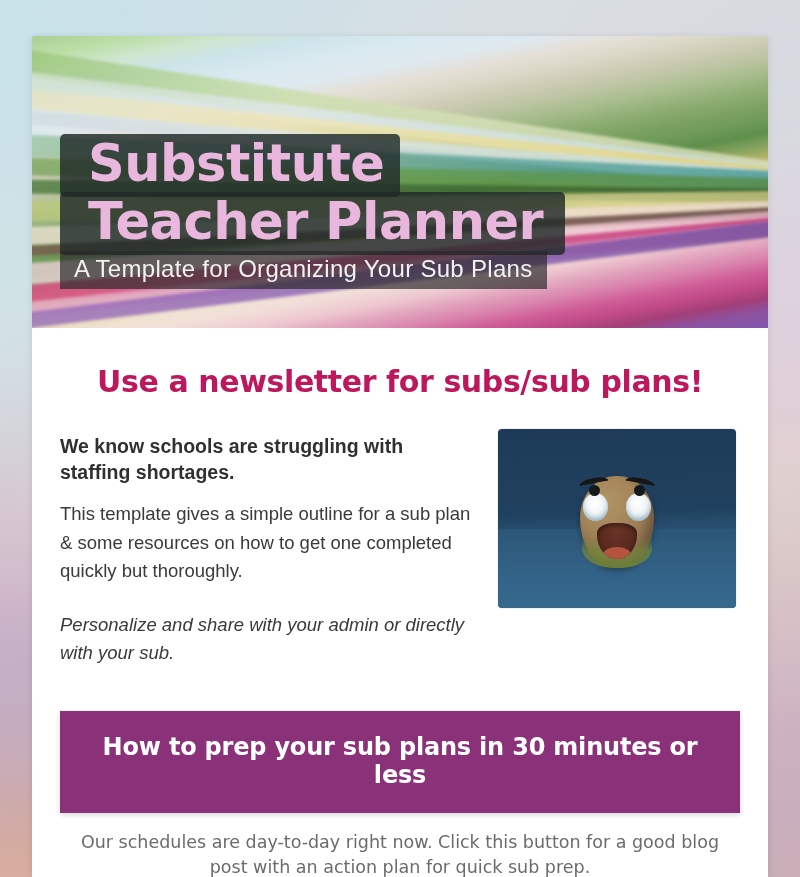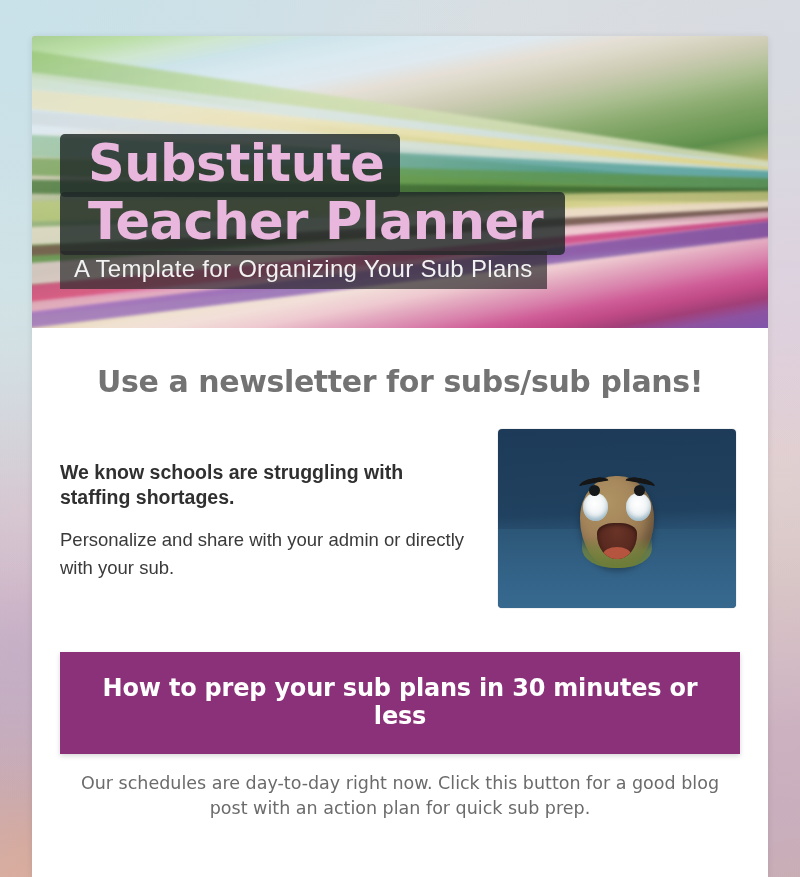--- a/index.html
+++ b/index.html
@@ -160,32 +160,32 @@
     white-space: nowrap;
   }
 
   
   .content {
     padding: 24px 28px 0 28px;
   }
 
   .section-heading {
     text-align: center;
-    color: #737373;
+    color: #be185d;
     font-family: "DejaVu Sans", sans-serif;
     font-weight: bold;
     font-size: 30px;
     letter-spacing: -0.4px;
     margin: 12px 0 30px 0;
   }
 
   .body-row {
     display: flex;
     gap: 20px;
-    align-items: center;
+    align-items: flex-start;
   }
 
   .body-col-text {
     flex: 1 1 auto;
     max-width: 418px;
     padding-top: 5px;
   }
 
   .lead {
     color: #303030;
@@ -355,20 +355,21 @@
   </div>
 
   <div class="content">
 
     <h1 class="section-heading">Use a newsletter for subs/sub plans!</h1>
 
     <div class="body-row">
 
       <div class="body-col-text">
         <p class="lead">We know schools are struggling with staffing shortages.</p>
+        <p class="para">This template gives a simple outline for a sub plan &amp; some resources on how to get one completed quickly but thoroughly.</p>
         <p class="para">Personalize and share with your admin or directly with your sub.</p>
       </div>
 
       <div class="illustration">
         <div class="illo-floor"></div>
         <div class="face">
           <div class="face-body">
             <div class="face-green"></div>
           </div>
           <div class="brow left"></div>

